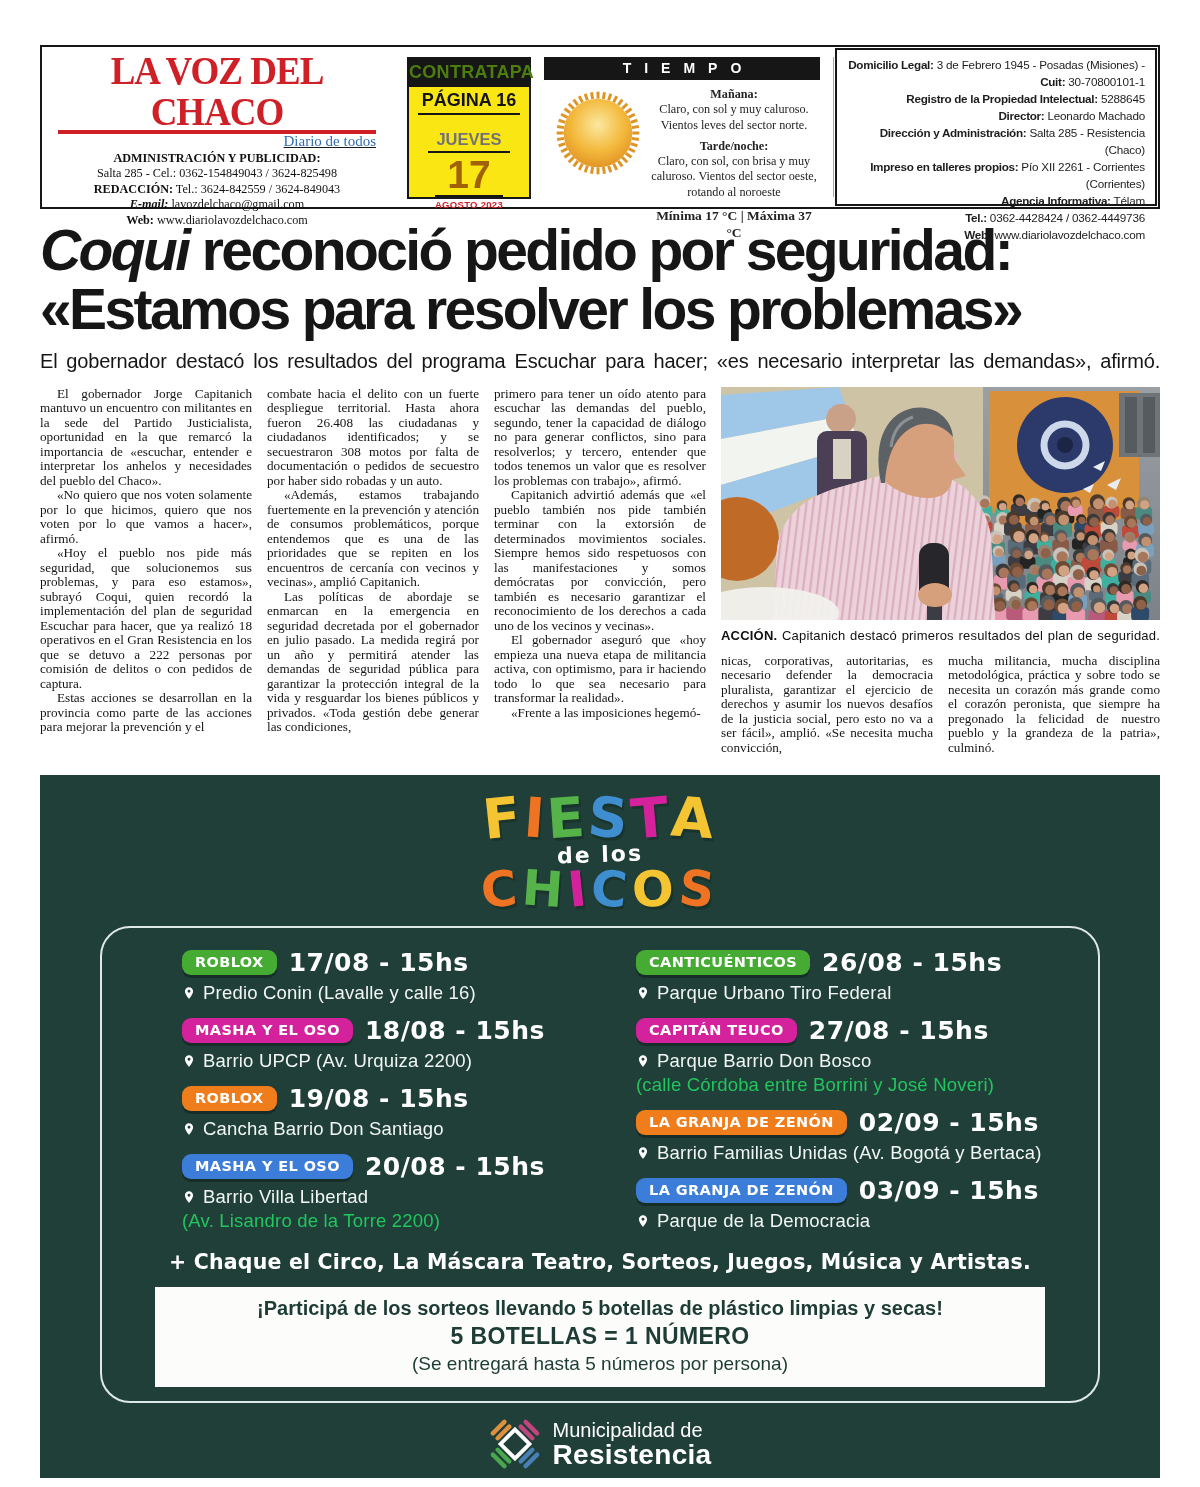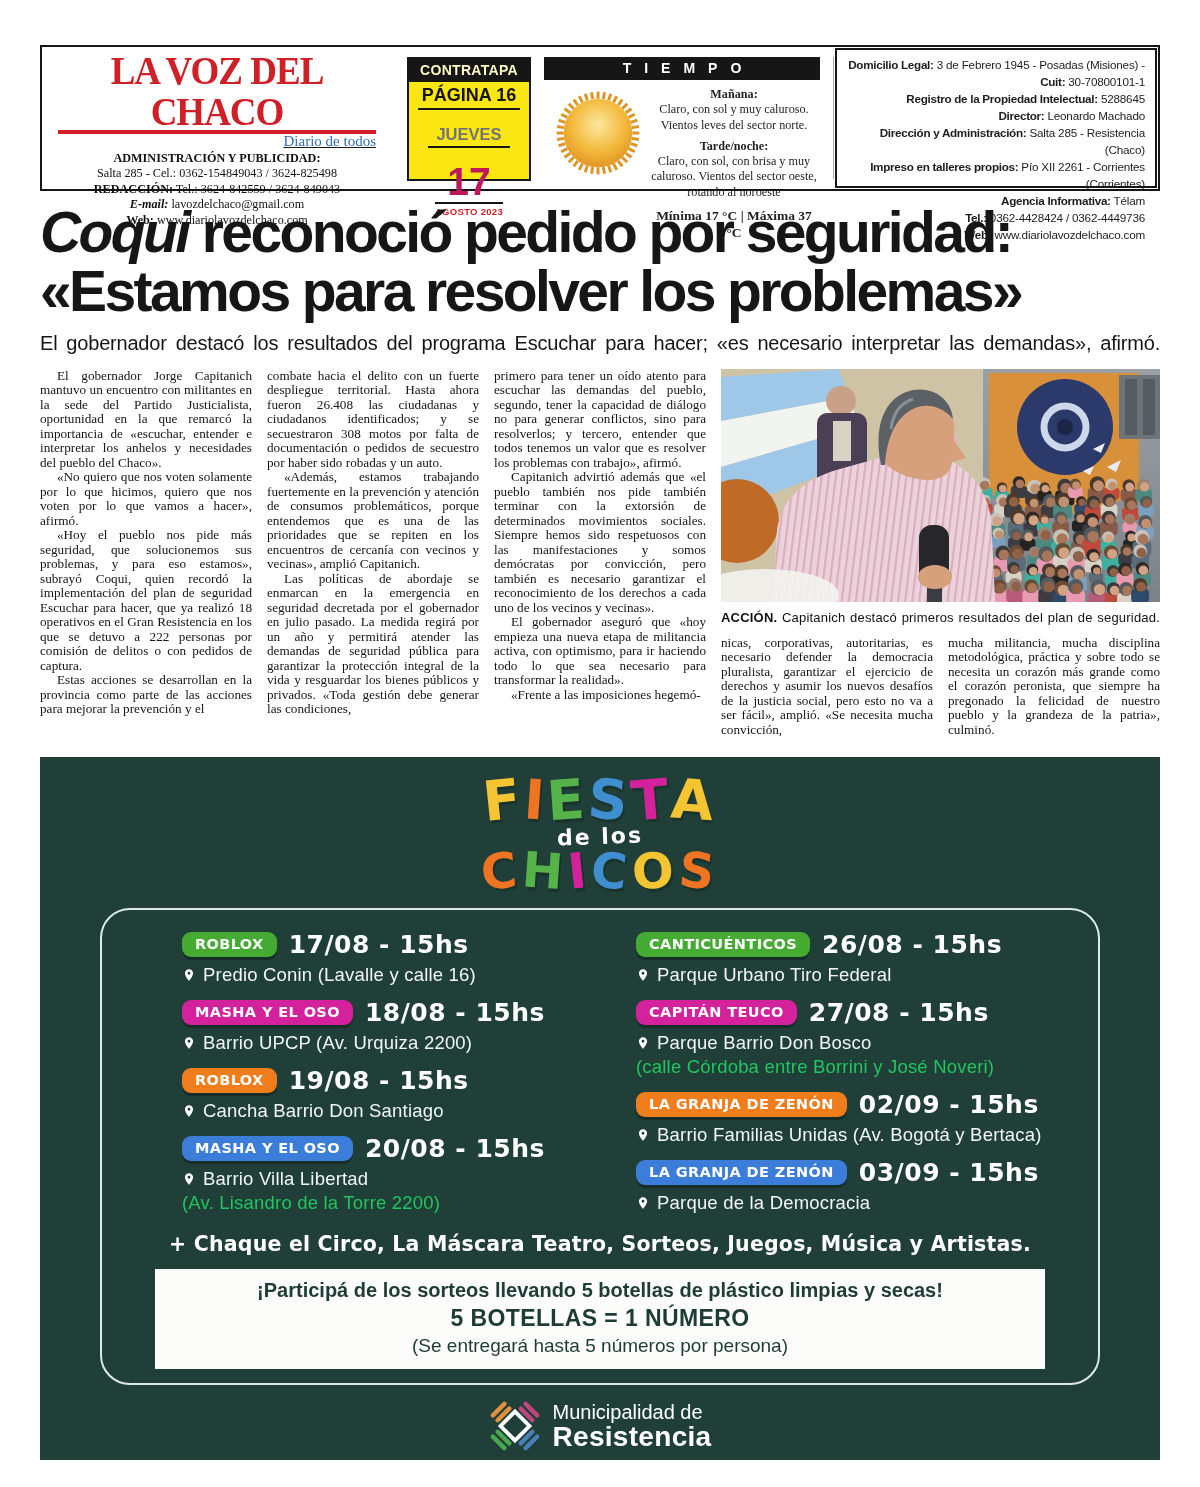--- a/index.html
+++ b/index.html
@@ -3,33 +3,33 @@
 <meta charset="utf-8">
 <style>
   html,body { margin:0; padding:0; }
   body {
     width:1200px; height:1487px; background:#ffffff; overflow:hidden;
     font-family:"Liberation Sans", sans-serif; color:#1a1a1a; position:relative;
   }
   .b { font-weight:bold; } .i { font-style:italic; }
 
   
-  .band { margin:45px 40px 0; border:2px solid #161616; height:146px; display:flex; box-sizing:border-box; background:#fff; }
+  .band { margin:45px 40px 0; border:2px solid #161616; height:164px; display:flex; box-sizing:border-box; background:#fff; }
   .masthead { width:350px; flex:none; text-align:center; padding-top:7px; }
   .mh-title { font-family:"Liberation Serif", serif; font-weight:bold; font-size:37px; line-height:38px; color:#cf2027; letter-spacing:-1px; transform:scaleY(1.08); }
   .mh-ruleRow { padding:0 16px;text-decoration:underline; }
   .mh-rule { height:4px; background:#cf2027; }
   .mh-tagline { text-align:right; color:#2f6db5; font-family:"Liberation Serif", serif; font-size:15px; line-height:15px; }
   .mh-lines { font-family:"Liberation Serif", serif; font-size:12.2px; line-height:1.27; color:#111; margin-top:2px; }
 
   .calendar { width:124px; flex:none; margin:10px 0 8px 15px; border:2px solid #161616; background:#f9e612; box-sizing:border-box; text-align:center; }
-  .cal-head { background:#161616; color:#fef9c3; font-weight:bold; font-size:14px; padding:3px 0 4px; letter-spacing:.3px; }
+  .cal-head { background:#161616; color:#4d7c0f; font-weight:bold; font-size:18px; padding:3px 0 4px; letter-spacing:.3px; }
   .cal-page { display:inline-block; font-weight:bold; font-size:18px; color:#141414; margin-top:3px; border-bottom:2px solid #161616; padding:0 4px 2px; }
   .cal-day { display:inline-block; font-weight:bold; font-size:16.5px; color:#737373; border-bottom:2px solid #161616; padding:15px 8px 2px; }
-  .cal-num { color:#be185d; font-weight:bold; font-size:39px; line-height:.98; margin-top:15px; }
+  .cal-num { color:#a16207; font-weight:bold; font-size:39px; line-height:.98; margin-top:3px; }
   .cal-month { display:inline-block; color:#cf2027; font-weight:bold; font-size:9.5px; border-top:2px solid #161616; padding-top:2px; margin-top:1px; letter-spacing:.3px; }
 
   .weather { flex:1; margin:10px 13px 8px; min-width:0; }
   .w-head { background:#161616; color:#fff; text-align:center; font-weight:bold; font-size:14px; letter-spacing:13px; padding:3px 0 4px 13px; }
   .w-row { display:flex; align-items:flex-start; margin-top:5px; }
   .sun { width:88px; height:88px; flex:none; margin:4px 6px 0 10px; }
   .w-text { flex:1; text-align:center; font-family:"Liberation Serif", serif; font-size:12.2px; line-height:1.25; color:#222; padding-top:2px; }
   .wt2 { margin-top:6px; }
   .wminmax { margin-top:8px; font-size:13.5px; }
 

